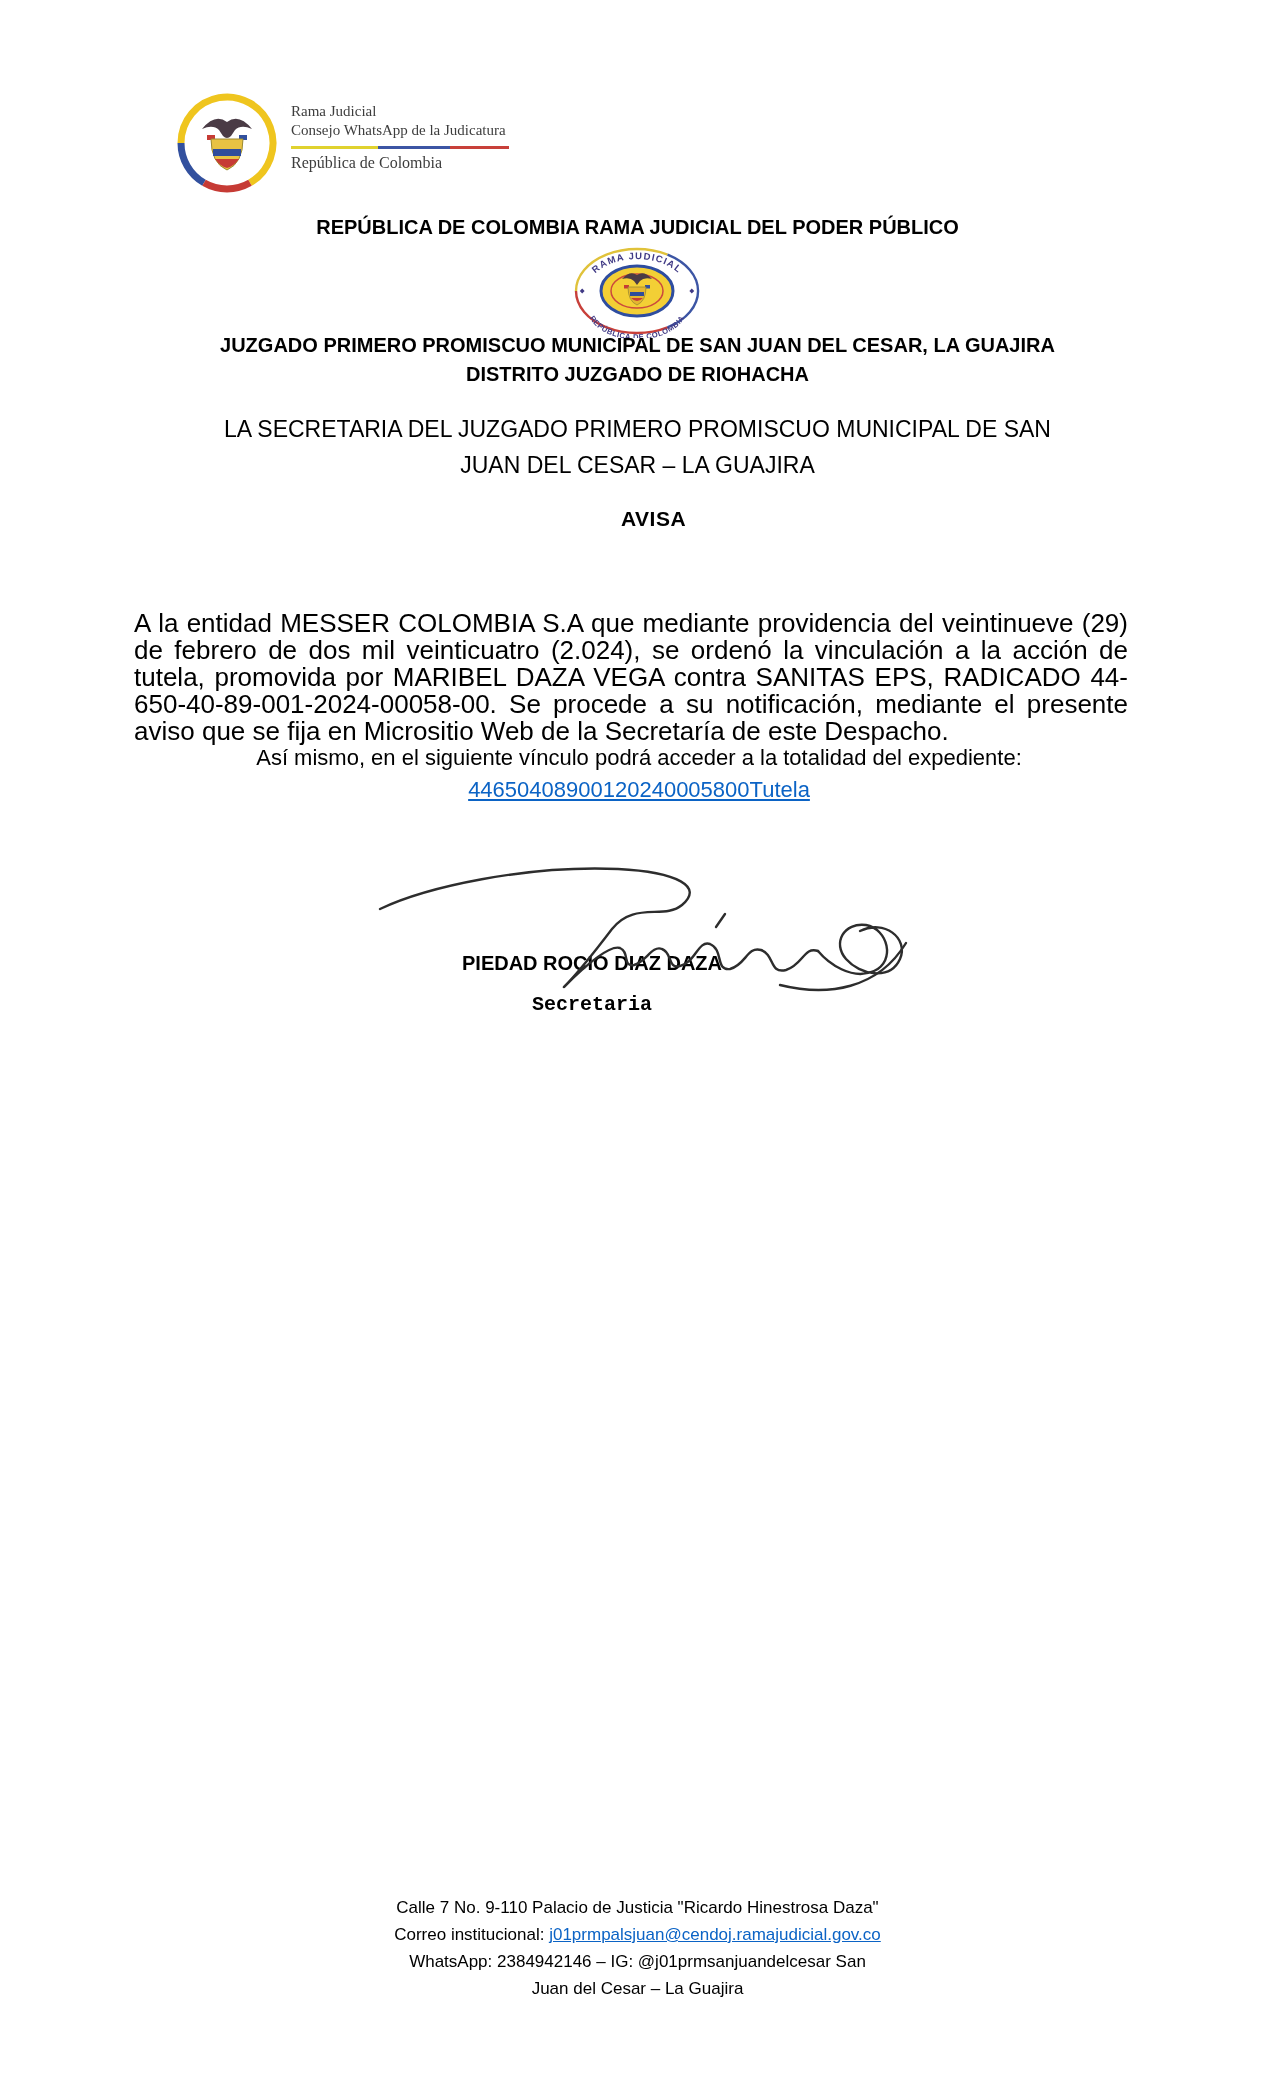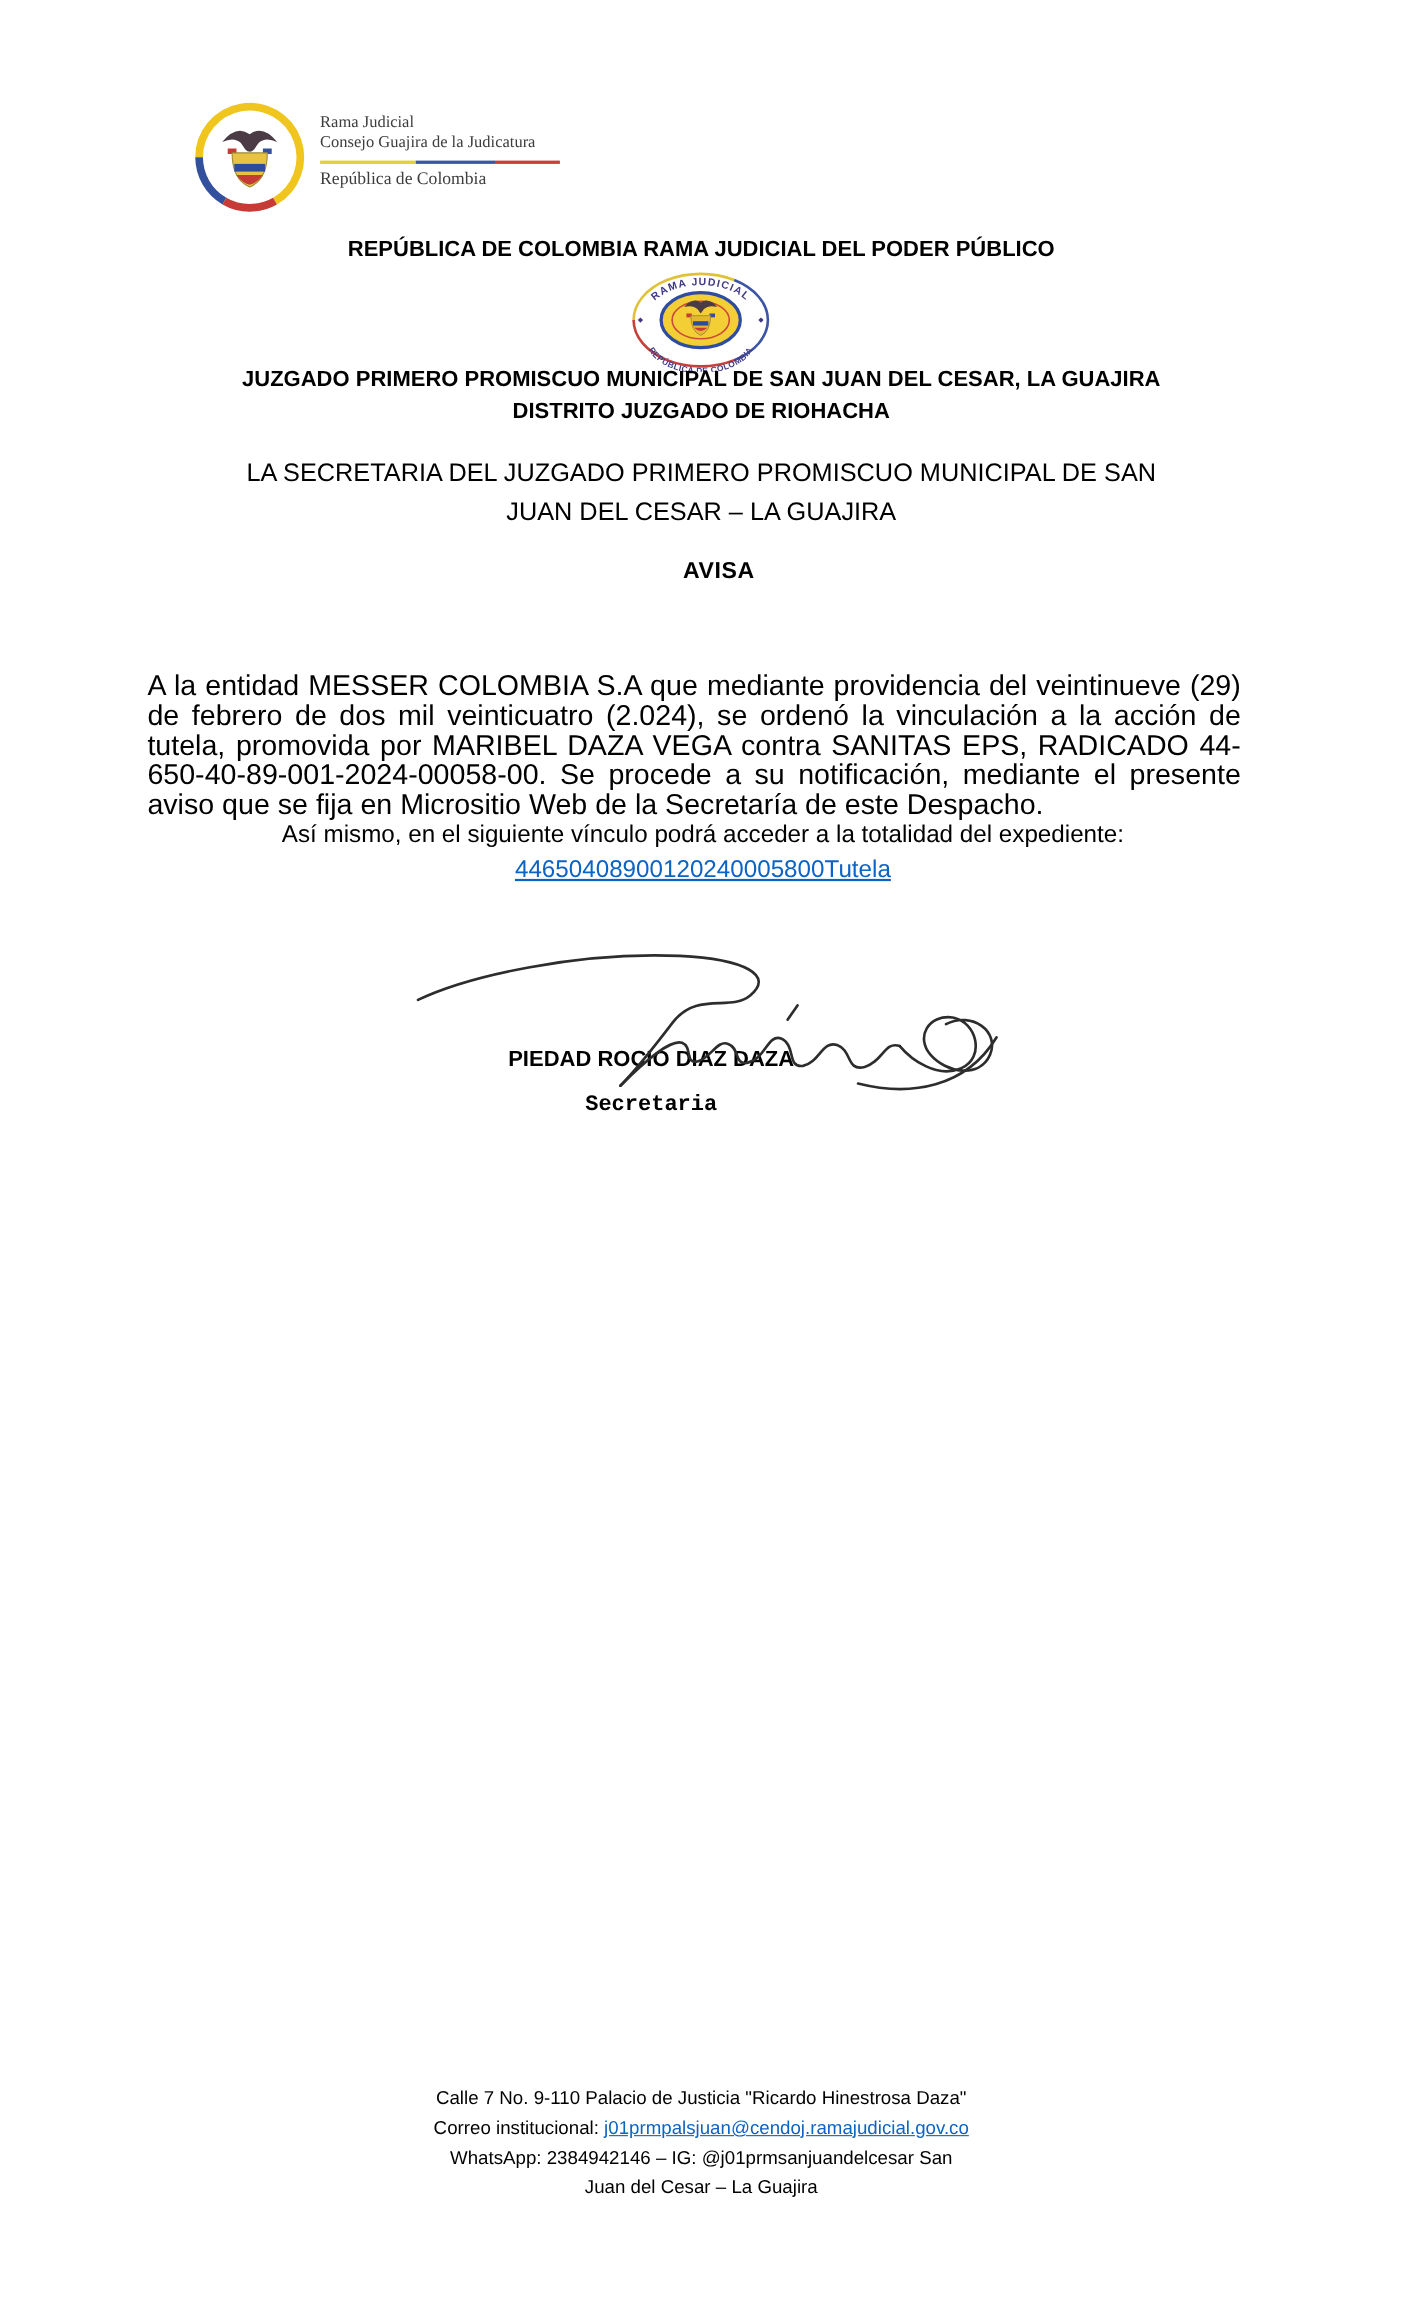--- a/index.html
+++ b/index.html
@@ -60,21 +60,21 @@
     <path d="M 27 89.8 A 46 46 0 0 0 73 89.8" fill="none" stroke="#c63b35" stroke-width="7"></path>
     <path d="M25 36 Q38 20 50 29 Q62 20 75 36 Q64 31 58 37 L54 43 Q50 47 46 43 L42 37 Q36 31 25 36 Z" fill="#4a3b45"></path>
     <rect x="30" y="42" width="8" height="5" fill="#c63b35"></rect>
     <rect x="62" y="42" width="8" height="5" fill="#32509e"></rect>
     <path d="M34 46 Q34 70 50 77 Q66 70 66 46 Z" fill="#e8c243" stroke="#9b8a33" stroke-width="1"></path>
     <rect x="36" y="56" width="28" height="7" fill="#2f4c9b"></rect>
     <path d="M38 66 Q44 74 50 75 Q56 74 62 66 Z" fill="#c63b35"></path>
   </svg>
   <div class="logo-text">
     <div class="logo-line">Rama Judicial</div>
-    <div class="logo-line">Consejo Guajira de la Judicatura</div>
+    <div class="logo-line">Consejo WhatsApp de la Judicatura</div>
     <div class="logo-rule">
         <span></span>
         <span></span>
         <span></span>
       </div>
     <div class="logo-line3">República de Colombia</div>
   </div>
 
   <div class="center-block doc-title">REPÚBLICA DE COLOMBIA RAMA JUDICIAL DEL PODER PÚBLICO</div>
 

